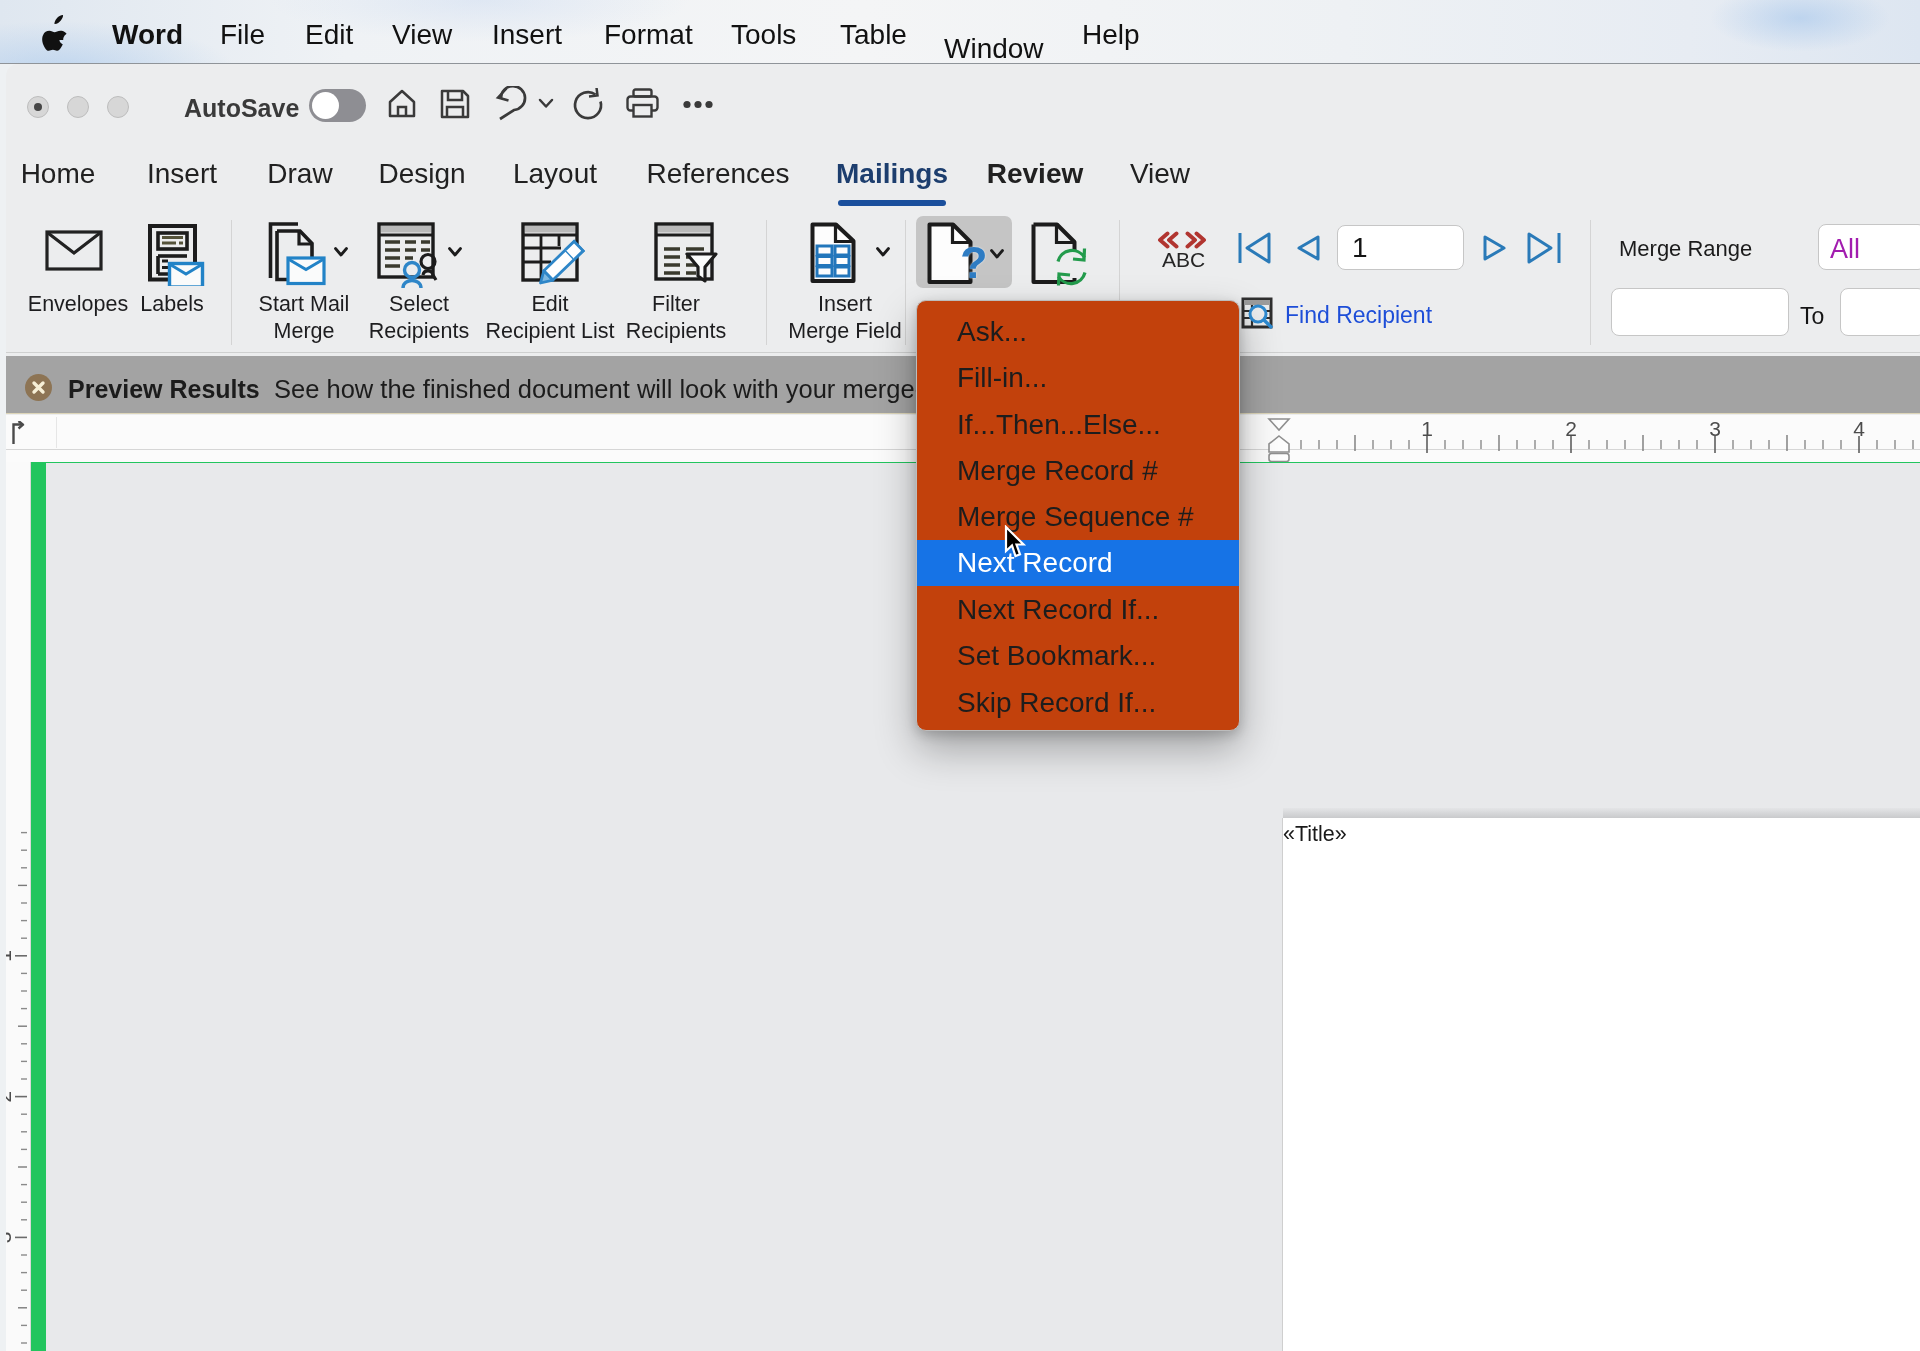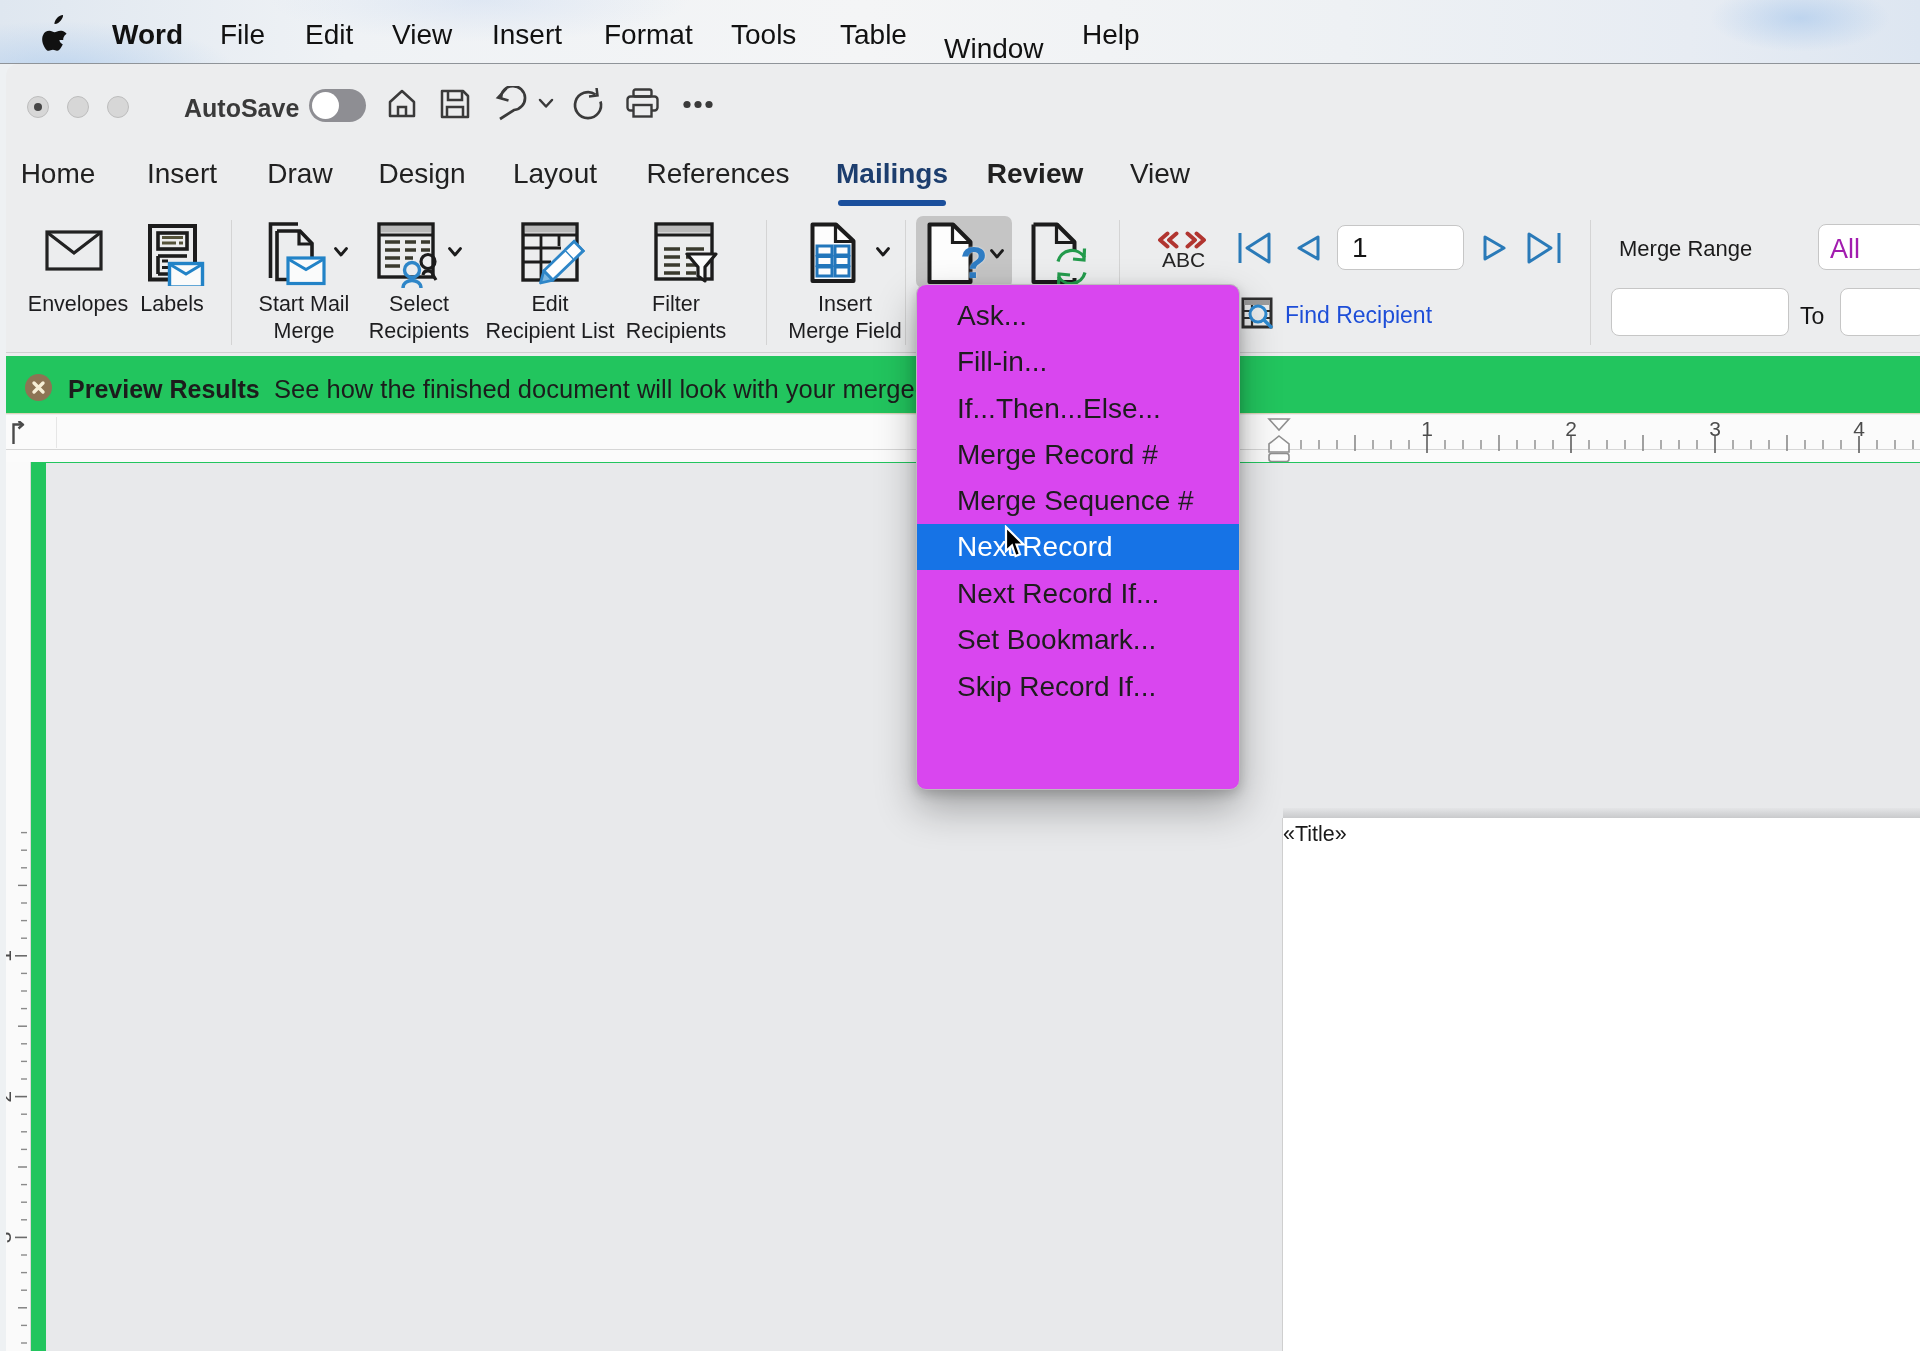--- a/index.html
+++ b/index.html
@@ -242,21 +242,21 @@
     <path d="M23 23 L31 31" stroke="#2e8ad0" stroke-width="3.4"></path>
   </svg>
   <div class="abs" style="left:1285px;top:302px;font-size:23px;color:#1d4ed8;">Find Recipient</div>
 
   <div class="abs" style="left:1611px;top:288px;width:178px;height:48px;background:#fff;border:1.5px solid #c6c6c6;border-radius:8px;"></div>
   <div class="abs" style="left:1800px;top:303px;font-size:23px;color:#141414;">To</div>
   <div class="abs" style="left:1840px;top:288px;width:86px;height:48px;background:#fff;border:1.5px solid #c6c6c6;border-radius:8px;"></div>
 </div>
 <div class="abs" style="left:6px;top:352px;width:1914px;height:1px;background:#cfd0d0;"></div>
 
-<div class="abs" id="msgbar" style="left:6px;top:356px;width:1914px;height:58px;background:#22c55e;border-bottom:1px solid #ddd5b8;">
+<div class="abs" id="msgbar" style="left:6px;top:356px;width:1914px;height:58px;background:#a3a3a3;border-bottom:1px solid #ddd5b8;">
   <div class="abs" style="left:19px;top:18px;width:27px;height:27px;border-radius:50%;background:#8d7454;"></div>
   <svg class="abs" style="left:19px;top:18px;" width="27" height="27" viewBox="0 0 27 27" stroke="#f6efd6" stroke-width="3.4" stroke-linecap="round">
     <path d="M9 9 L18 18 M18 9 L9 18"></path>
   </svg>
   <div class="abs" style="left:62px;top:19px;font-size:25px;font-weight:700;color:#1c1c1c;">Preview Results</div>
   <div class="abs" style="left:268px;top:19px;font-size:25.5px;color:#1c1c1c;">See how the finished document will look with your merged data.</div>
 </div>
 
 <div class="abs" id="ruler" style="left:6px;top:415px;width:1914px;height:47px;background:#fbfbfb;">
 
@@ -355,21 +355,21 @@
       <text x="0" y="0" font-size="21" fill="#4c4c4c" text-anchor="middle" font-family="Liberation Sans, sans-serif" transform="translate(5,493.8) rotate(-90)">1</text>
       <text x="0" y="0" font-size="21" fill="#4c4c4c" text-anchor="middle" font-family="Liberation Sans, sans-serif" transform="translate(5,634.6) rotate(-90)">2</text>
       <text x="0" y="0" font-size="21" fill="#4c4c4c" text-anchor="middle" font-family="Liberation Sans, sans-serif" transform="translate(5,775.4000000000001) rotate(-90)">3</text>
     </svg>
 
   <div class="abs" style="left:1277px;top:346px;width:637px;height:10px;background:linear-gradient(180deg,#e4e5e7,#c9cacc);"></div>
   <div class="abs" style="left:1276px;top:356px;width:638px;height:533px;background:#ffffff;border-left:1px solid #cfcfcf;"></div>
   <div class="abs" style="left:1277px;top:360px;font-size:21.5px;color:#1a1a1a;">«Title»</div>
 </div>
 
-<div class="abs" id="menu" style="left:916px;top:284px;width:324px;height:506px;background:#d946ef;border:1px solid #bcbcbc;border-radius:10px;box-shadow:0 18px 40px rgba(0,0,0,0.30), 0 4px 12px rgba(0,0,0,0.18);font-size:28px;color:#1d1d1d;overflow:hidden;">
+<div class="abs" id="menu" style="left:916px;top:300px;width:324px;height:431px;background:#c2410c;border:1px solid #bcbcbc;border-radius:10px;box-shadow:0 18px 40px rgba(0,0,0,0.30), 0 4px 12px rgba(0,0,0,0.18);font-size:28px;color:#1d1d1d;overflow:hidden;">
   <div class="abs" style="left:0;top:239px;width:324px;height:46px;background:#1673e6;"></div>
   <div class="abs menuitem" style="top:8px;">Ask...</div>
   <div class="abs menuitem" style="top:54px;">Fill-in...</div>
   <div class="abs menuitem" style="top:101px;">If...Then...Else...</div>
   <div class="abs menuitem" style="top:147px;">Merge Record #</div>
   <div class="abs menuitem" style="top:193px;">Merge Sequence #</div>
   <div class="abs menuitem" style="top:239px;color:#ffffff;">Next Record</div>
   <div class="abs menuitem" style="top:286px;">Next Record If...</div>
   <div class="abs menuitem" style="top:332px;">Set Bookmark...</div>
   <div class="abs menuitem" style="top:379px;">Skip Record If...</div>

